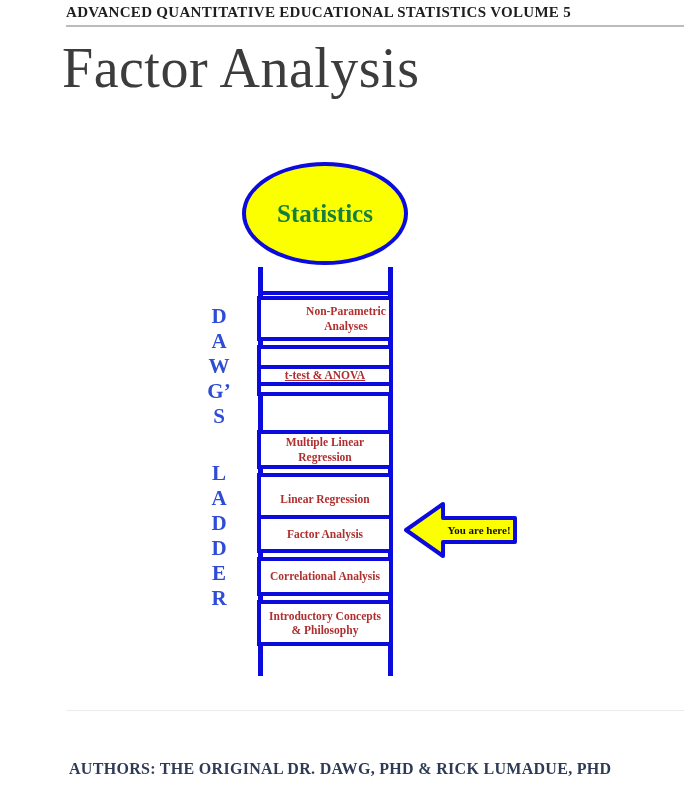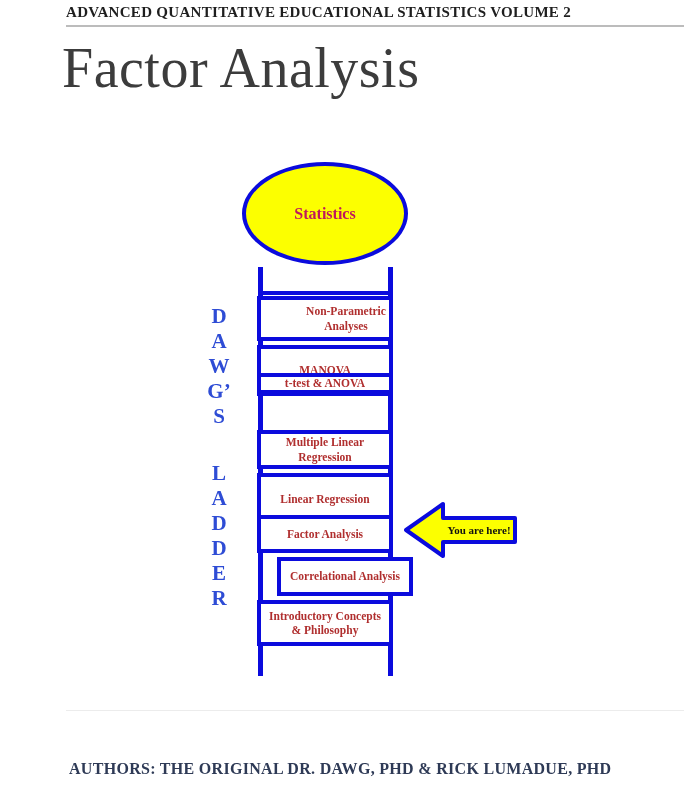--- a/index.html
+++ b/index.html
@@ -19,39 +19,39 @@
   .page-title{
     position:absolute;left:62px;top:36px;margin:0;
     font-size:56px;font-weight:400;color:#3c3c3c;letter-spacing:0.5px;
   }
   
   .ellipse{
     position:absolute;left:242px;top:162px;width:166px;height:103px;
     background:var(--yellow);border:4px solid var(--blue);border-radius:50%;
     display:flex;align-items:center;justify-content:center;box-sizing:border-box;
   }
-  .ellipse span{font-size:16px;font-weight:bold;color:#be185d;}
+  .ellipse span{font-size:25px;font-weight:bold;color:#15803d;}
   .rail{position:absolute;top:267px;width:5px;height:409px;background:var(--blue);}
   .rail-left{left:258px;}
   .rail-right{left:388px;}
   .rung-line{position:absolute;left:258px;top:291px;width:135px;height:4px;background:var(--blue);}
   .rung{
     position:absolute;left:257px;width:136px;box-sizing:border-box;
     border:4px solid var(--blue);background:#ffffff;
     display:flex;align-items:center;justify-content:center;text-align:center;
     font-size:11.5px;font-weight:bold;color:var(--red);line-height:1.25;
     padding:0 2px;
   }
   .r1{top:296px;height:45px;padding-left:44px;}
   .r2{top:345px;height:51px;}
-  .r3{top:373px;height:21px;}
+  .r3{top:365px;height:21px;text-decoration:underline;}
   .r4{top:430px;height:39px;justify-content:center;}
   .r5{top:473px;height:52px;}
   .r6{top:515px;height:38px;}
-  .r7{top:557px;height:39px;margin-left:20px;}
+  .r7{top:557px;height:39px;}
   .r8{top:600px;height:46px;}
   .side-letters{
     position:absolute;left:196px;top:304px;width:46px;text-align:center;
     font-size:21px;font-weight:bold;color:var(--sideblue);line-height:25px;
   }
   .side-letters .gap{margin-top:32px;}
   .arrow{position:absolute;left:403px;top:501px;}
   .arrow polygon{fill:var(--yellow);stroke:var(--blue);stroke-width:4;stroke-linejoin:round;}
   .arrow text{
     font-family:"Liberation Serif", serif;font-size:11px;font-weight:bold;fill:#111;
@@ -61,21 +61,21 @@
   .authors{
     position:absolute;left:69px;top:760px;
     font-size:16px;font-weight:bold;letter-spacing:0.3px;color:#2e3a56;white-space:nowrap;
   }
 </style>
 </head>
 <body>
 
 <div class="page">
 
-  <div class="running-header">ADVANCED QUANTITATIVE EDUCATIONAL STATISTICS VOLUME 2</div>
+  <div class="running-header">ADVANCED QUANTITATIVE EDUCATIONAL STATISTICS VOLUME 5</div>
   <div class="header-rule"></div>
   <h1 class="page-title">Factor Analysis</h1>
 
   <div class="ellipse">
     <span>Statistics</span>
   </div>
 
   <div class="rail rail-left"></div>
   <div class="rail rail-right"></div>
   <div class="rung-line"></div>

